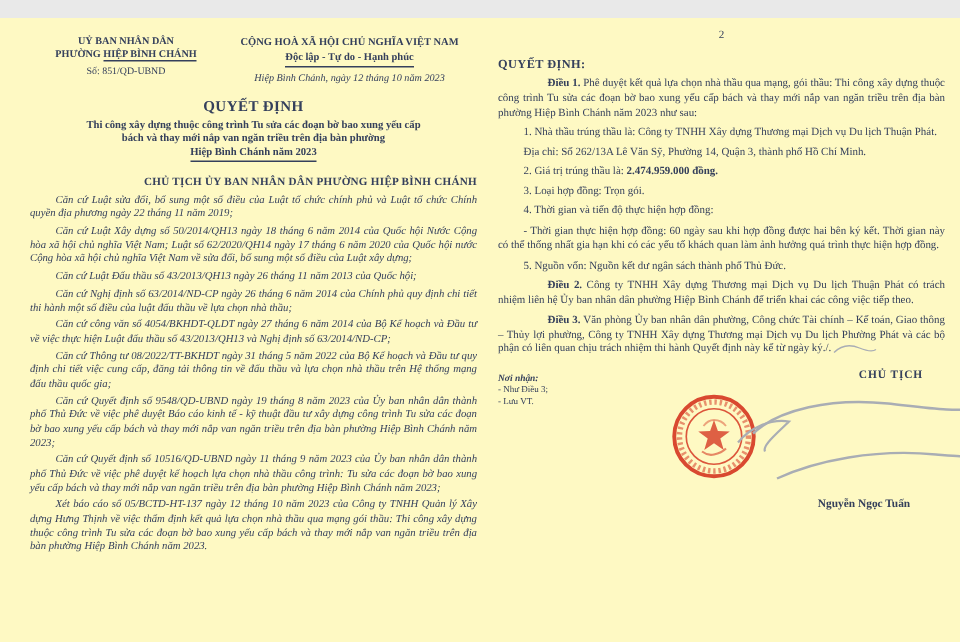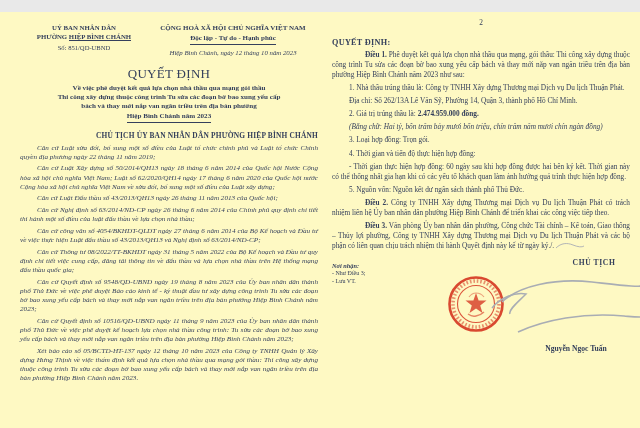--- a/index.html
+++ b/index.html
@@ -18,21 +18,21 @@
 
   .hdr{display:flex;align-items:flex-start;}
   .hdr-org{width:128px;text-align:center;font-weight:bold;font-size:6.8px;line-height:8.6px;}
   .hdr-nat{flex:1;text-align:center;font-weight:bold;font-size:7px;line-height:9px;}
   .u{border-bottom:0.8px solid #35405c;padding-bottom:0.5px;}
   .doc-number{font-weight:normal;font-size:6.6px;margin-top:3px;}
   .motto{display:inline-block;margin-top:1px;}
   .date-line{font-weight:normal;font-style:italic;font-size:6.8px;margin-top:3px;}
 
   .title-block{margin-top:9px;text-align:center;}
-  .doc-title{font-weight:normal;font-size:13px;letter-spacing:0.3px;}
+  .doc-title{font-weight:bold;font-size:10px;letter-spacing:0.3px;}
   .subtitle{font-weight:bold;font-size:7.1px;line-height:9.4px;margin-top:2px;}
   .subtitle .last{display:inline-block;border-bottom:0.8px solid #35405c;padding-bottom:0.5px;}
 
   .section-heading{margin-top:8px;text-align:right;font-weight:bold;font-size:7.4px;letter-spacing:0.2px;}
 
   .recitals{margin-top:4px;}
   .recital{
     font-style:italic;text-align:justify;text-indent:17px;
     font-size:7.15px;line-height:9.2px;margin:0 0 2.4px 0;
   }
@@ -73,21 +73,20 @@
       <div class="hdr-nat">
         <div>CỘNG HOÀ XÃ HỘI CHỦ NGHĨA VIỆT NAM</div>
         <div><span class="u motto">Độc lập - Tự do - Hạnh phúc</span></div>
         <div class="date-line">Hiệp Bình Chánh, ngày 12 tháng 10 năm 2023</div>
       </div>
     </div>
 
     <div class="title-block">
       <div class="doc-title">QUYẾT ĐỊNH</div>
       <div class="subtitle">
-        <div>Về việc phê duyệt kết quả lựa chọn nhà thầu qua mạng gói thầu</div>
         <div>Thi công xây dựng thuộc công trình Tu sửa các đoạn bờ bao xung yếu cấp</div>
         <div>bách và thay mới nắp van ngăn triều trên địa bàn phường</div>
         <div><span class="last">Hiệp Bình Chánh năm 2023</span></div>
       </div>
     </div>
 
     <div class="section-heading">CHỦ TỊCH ỦY BAN NHÂN DÂN PHƯỜNG HIỆP BÌNH CHÁNH</div>
 
     <div class="recitals">
       <p class="recital">Căn cứ Luật sửa đổi, bổ sung một số điều của Luật tổ chức chính phủ và Luật tổ chức Chính quyền địa phương ngày 22 tháng 11 năm 2019;</p>
@@ -107,29 +106,28 @@
     <div class="page-num">2</div>
     <div class="heading2">QUYẾT ĐỊNH:</div>
 
     <p class="para"><span class="lead">Điều 1.</span><span> Phê duyệt kết quả lựa chọn nhà thầu qua mạng, gói thầu: Thi công xây dựng thuộc công trình Tu sửa các đoạn bờ bao xung yếu cấp bách và thay mới nắp van ngăn triều trên địa bàn phường Hiệp Bình Chánh năm 2023 như sau:</span></p>
 
     <p class="para">1. Nhà thầu trúng thầu là: Công ty TNHH Xây dựng Thương mại Dịch vụ Du lịch Thuận Phát.</p>
     <p class="para">Địa chỉ: Số 262/13A Lê Văn Sỹ, Phường 14, Quận 3, thành phố Hồ Chí Minh.</p>
 
     <p class="para"><span>2. Giá trị trúng thầu là: </span><span class="amount">2.474.959.000 đồng.</span></p>
 
-    <p class="para words">(Bằng chữ: Hai tỷ, bốn trăm bảy mươi bốn triệu, chín trăm năm mươi chín ngàn đồng)</p>
     <p class="para">3. Loại hợp đồng: Trọn gói.</p>
     <p class="para">4. Thời gian và tiến độ thực hiện hợp đồng:</p>
     <p class="para">- Thời gian thực hiện hợp đồng: 60 ngày sau khi hợp đồng được hai bên ký kết. Thời gian này có thể thống nhất gia hạn khi có các yếu tố khách quan làm ảnh hưởng quá trình thực hiện hợp đồng.</p>
     <p class="para">5. Nguồn vốn: Nguồn kết dư ngân sách thành phố Thủ Đức.</p>
 
     <p class="para"><span class="lead">Điều 2.</span><span> Công ty TNHH Xây dựng Thương mại Dịch vụ Du lịch Thuận Phát có trách nhiệm liên hệ Ủy ban nhân dân phường Hiệp Bình Chánh để triển khai các công việc tiếp theo.</span></p>
 
-    <p class="para"><span class="lead">Điều 3.</span><span> Văn phòng Ủy ban nhân dân phường, Công chức Tài chính – Kế toán, Giao thông – Thủy lợi phường, Công ty TNHH Xây dựng Thương mại Dịch vụ Du lịch Thuận Phát và các bộ phận có liên quan chịu trách nhiệm thi hành Quyết định này kể từ ngày ký./.</span><svg class="pen-flourish" width="30" height="8" viewBox="0 0 30 8">
+    <p class="para"><span class="lead">Điều 3.</span><span> Văn phòng Ủy ban nhân dân phường, Công chức Tài chính – Kế toán, Giao thông – Thủy lợi phường, Công ty TNHH Xây dựng Thương mại Dịch vụ Du lịch Phường Phát và các bộ phận có liên quan chịu trách nhiệm thi hành Quyết định này kể từ ngày ký./.</span><svg class="pen-flourish" width="30" height="8" viewBox="0 0 30 8">
           <path d="M1 6 C 6 1, 12 0.5, 18 3 C 23 5, 27 5.5, 29 4" fill="none" stroke="#a9adb4" stroke-width="0.9"></path>
         </svg></p>
 
     <div class="sig-area">
       <div class="recipients">
         <div class="recipients-label">Nơi nhận:</div>
         <div>- Như Điều 3;</div>
         <div>- Lưu VT.</div>
       </div>
 

